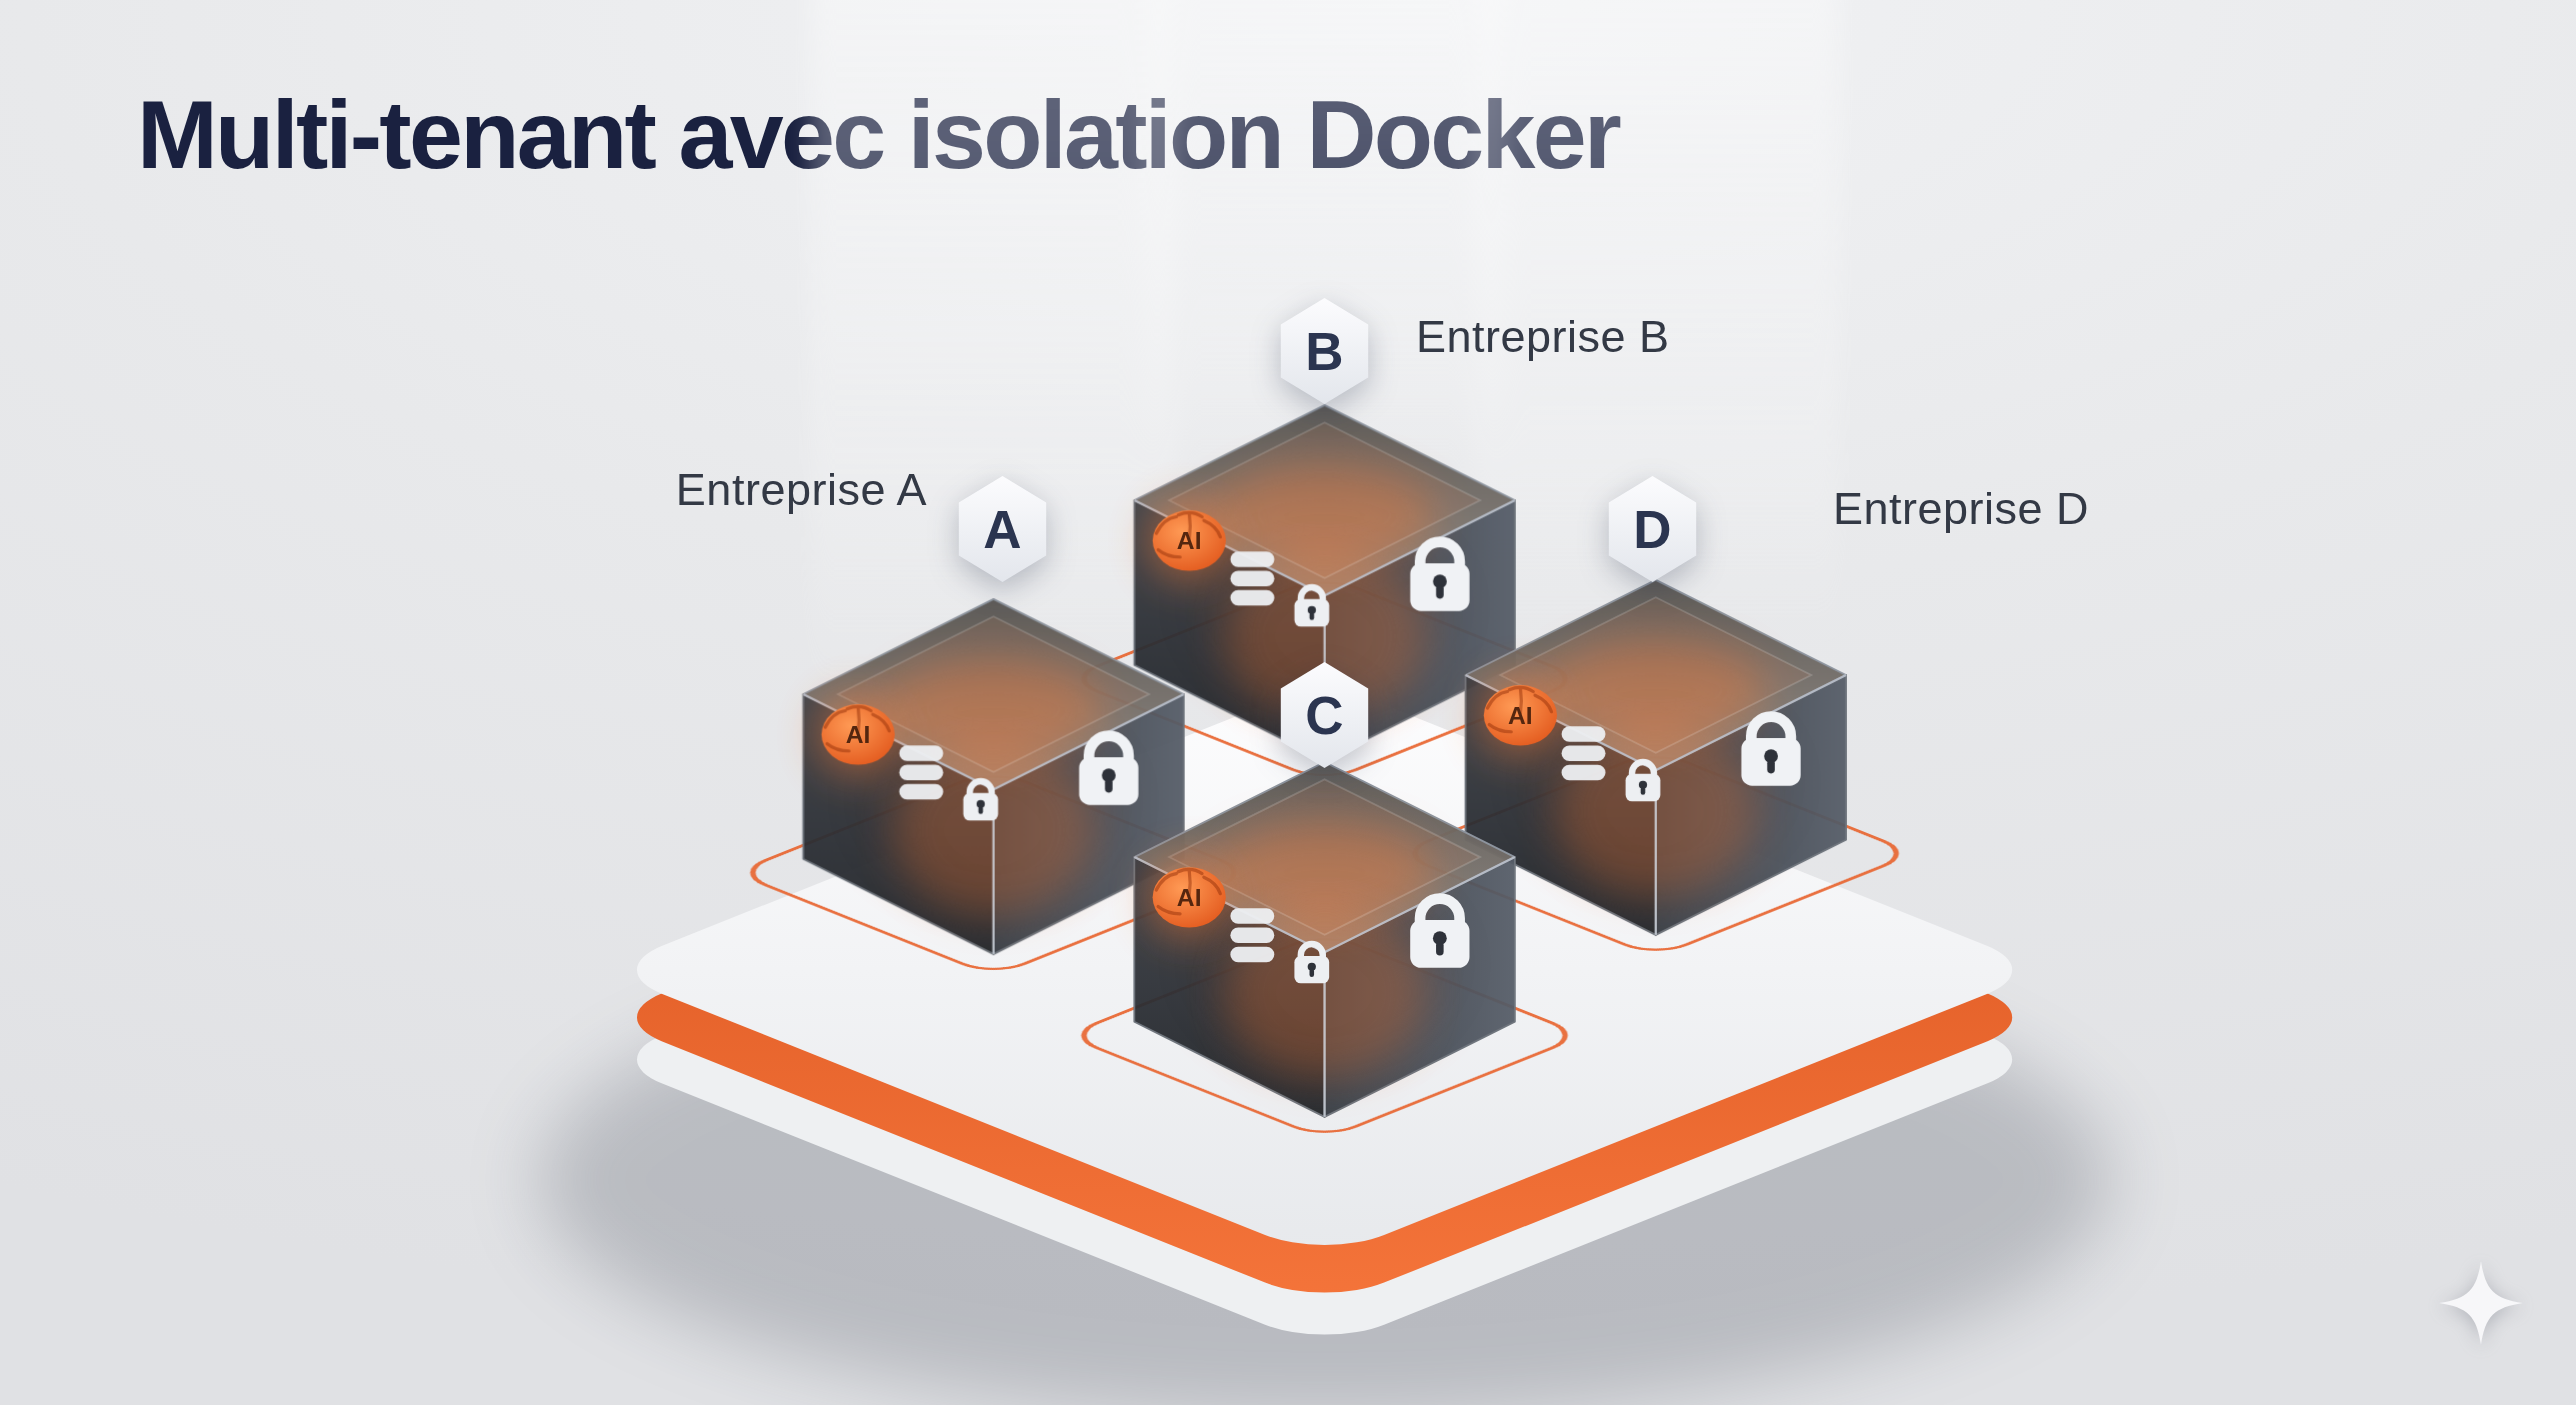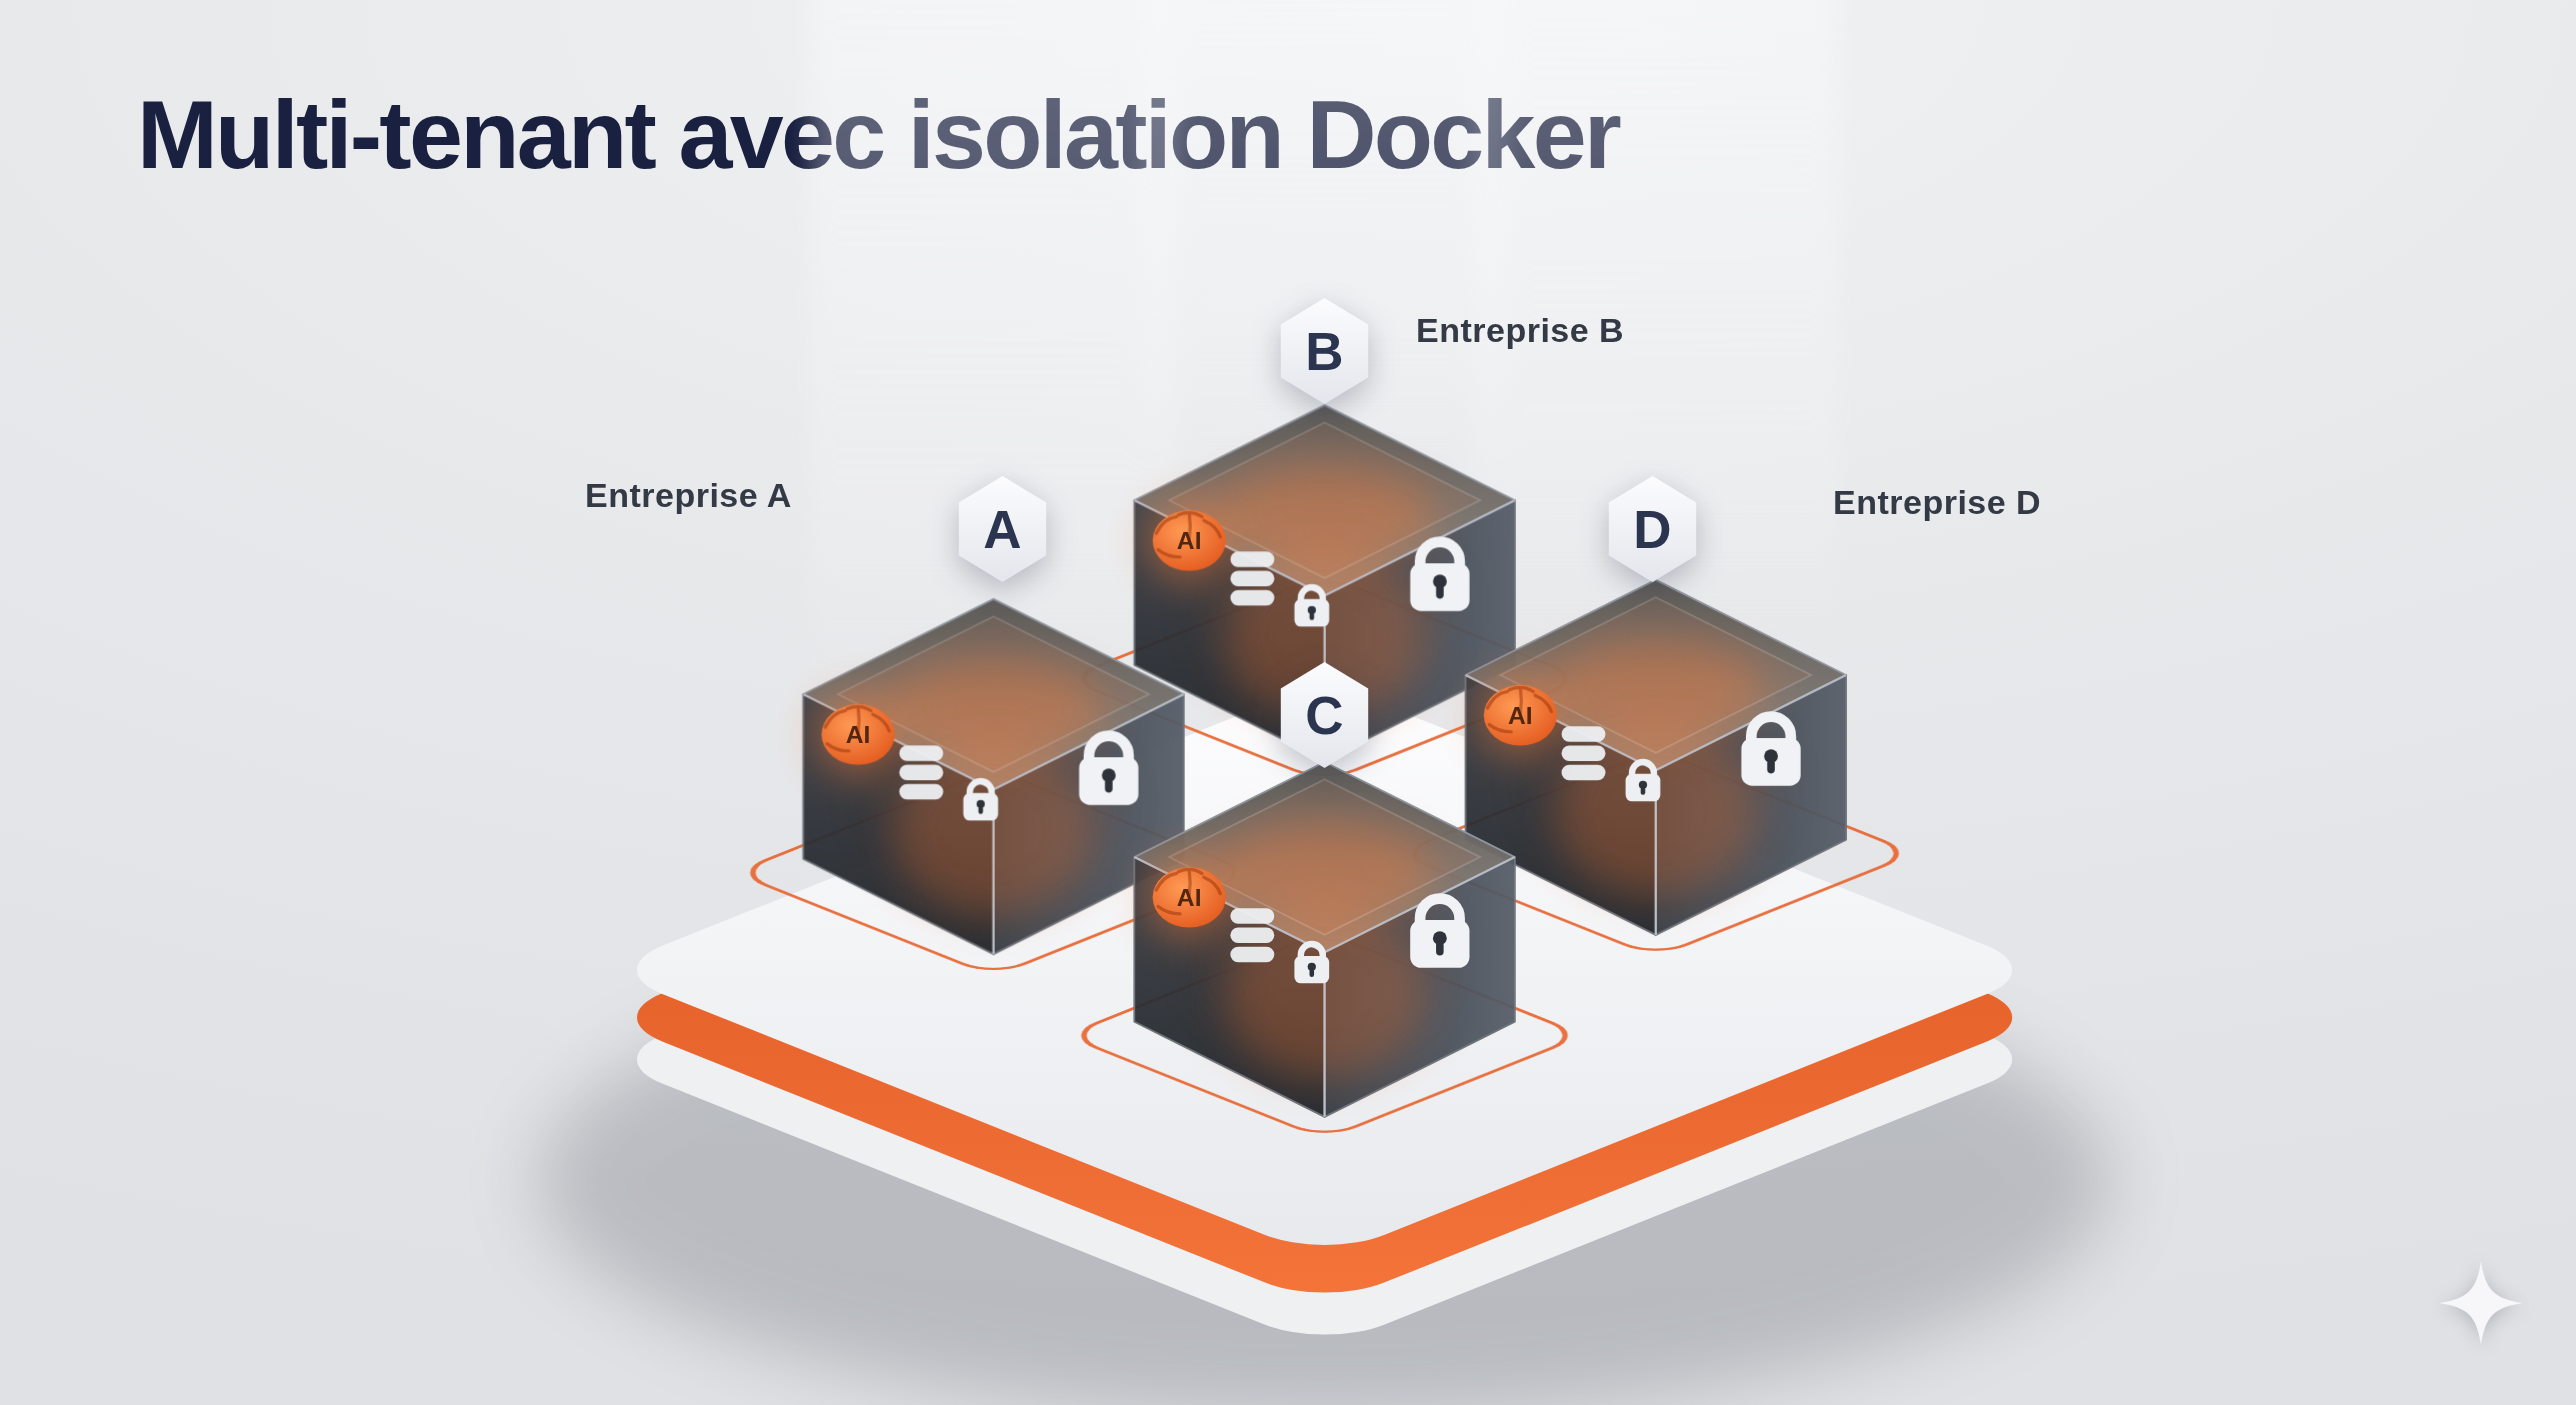--- a/index.html
+++ b/index.html
@@ -47,22 +47,22 @@
     align-items: center;
     justify-content: center;
   }
   .badge-letter {
     font-size: 53px;
     font-weight: 700;
     color: #2b3550;
   }
   .ent-label {
     position: absolute;
-    font-size: 34px;
-    font-weight: 700;
+    font-size: 45px;
+    font-weight: 400;
     color: #333945;
     letter-spacing: 0.5px;
     white-space: nowrap;
   }
   .sparkle {
     position: absolute;
     left: 2437px;
     top: 1259px;
     filter: drop-shadow(0 3.7px 9.1px rgba(120,125,135,0.45));
   }
@@ -215,21 +215,21 @@
     <div class="badge">
         <span class="badge-letter">C</span>
       </div>
   </div>
   <div class="badge-wrap" style="left:1605px; top:476px;">
     <div class="badge">
         <span class="badge-letter">D</span>
       </div>
   </div>
 
-  <div class="ent-label" style="left:585px; top:476px; width:342px; text-align:left;">Entreprise A</div>
+  <div class="ent-label" style="left:585px; top:464px; width:342px; text-align:right;">Entreprise A</div>
   <div class="ent-label" style="left:1416px; top:311px;">Entreprise B</div>
   <div class="ent-label" style="left:1833px; top:483px;">Entreprise D</div>
 
   <div class="sparkle">
     <svg width="88" height="88" viewBox="0 0 80 80">
       <path d="M40 2 C44 28 52 36 78 40 C52 44 44 52 40 78 C36 52 28 44 2 40 C28 36 36 28 40 2 Z" fill="#f7f7f9"></path>
     </svg>
   </div>
 
 </div>

